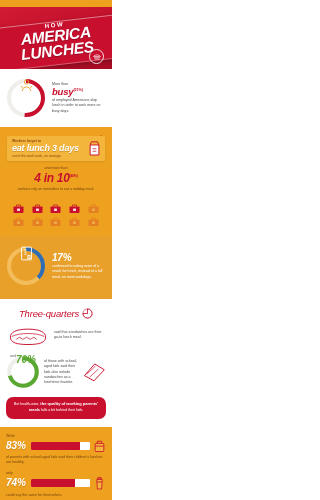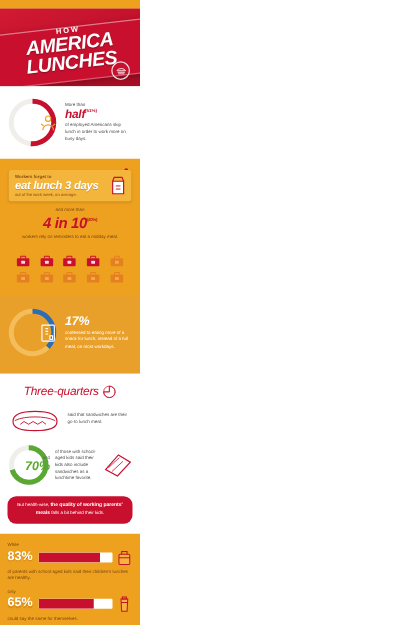--- a/index.html
+++ b/index.html
@@ -61,22 +61,22 @@
   .sec { position:relative; width:100%; }
   .sec-white { background:#ffffff; }
   .sec-orange { background:#eda11e; }
   .sec-orange2 { background:#e8a02a; }
 
   
   .stat-row { display:flex; align-items:center; padding:8px 6px 8px 5px; gap:5px; }
   .donut { position:relative; flex:0 0 auto; }
   .donut svg { display:block; }
   .donut-ctr {
-    position:absolute; inset:0; display:flex; align-items:flex-end; justify-content:center;
-    flex-direction:column;
+    position:absolute; inset:0; display:flex; align-items:flex-start; justify-content:center;
+    flex-direction:row;
   }
   .donut-ctr svg { width:17px; height:17px; }
 
   .stat-txt { flex:1; min-width:0; }
   .t-small { font-size:3.6px; line-height:1.42; color:#4a4a4a; }
   .t-big {
     font-size:9.5px; font-weight:bold; font-style:italic; line-height:1;
     color:#c8102e; letter-spacing:-0.2px;
   }
   .t-big .sup { font-size:3.6px; font-style:normal; font-weight:bold; vertical-align:super; letter-spacing:0; }
@@ -145,21 +145,21 @@
     text-align:center; color:#fff; font-size:3.6px; line-height:1.45;
   }
   .banner b { font-size:4px; }
 
   
   .bars { padding:7px 6px 8px; }
   .bar-block { margin-bottom:6px; }
   .bar-kicker { font-size:3.6px; color:#7a4410; margin-bottom:0.5px; }
   .bar-line { display:flex; align-items:center; gap:3px; }
   .bar-pct {
-    font-size:10px; font-weight:bold; color:#ffffff;
+    font-size:10px; font-weight:bold; font-style:italic; color:#ffffff;
     line-height:1; flex:0 0 auto; width:22px;
     text-shadow:0 1px 1px rgba(140,70,10,.3);
   }
   .bar-track {
     flex:1; height:8px; background:#ffffff; border-radius:1px; overflow:hidden;
     position:relative;
   }
   .bar-fill { height:100%; background:#c8102e; }
   .bar-icon { flex:0 0 auto; width:13px; height:15px; }
   .bar-cap { font-size:3.6px; color:#7a4410; line-height:1.4; margin-top:2px; }
@@ -197,21 +197,21 @@
         <div class="donut-ctr">
           <svg viewBox="0 0 24 24" fill="none" stroke="#e8a02a" stroke-width="1.3">
             <circle cx="12" cy="7" r="3"></circle>
             <path d="M6 20c0-3.3 2.7-6 6-6s6 2.7 6 6"></path>
             <path d="M4 13l3 2M20 13l-3 2"></path>
           </svg>
         </div>
       </div>
       <div class="stat-txt">
         <div class="t-small">More than</div>
-        <div class="t-big"><span>half</span><span class="sup">(51%)</span></div>
+        <div class="t-big"><span>busy</span><span class="sup">(51%)</span></div>
         <div class="t-body">of employed  Americans skip lunch in order to work more on busy days.</div>
       </div>
     </div>
   </div>
 
   <div class="sec sec-orange">
     <div class="days-wrap">
       <div class="dot-cluster">
         <svg viewBox="0 0 24 16" width="12" height="8">
           <circle cx="18" cy="4" r="3" fill="#c8102e"></circle>
@@ -387,21 +387,21 @@
                 <rect x="4" y="10" width="16" height="15" rx="1.5" fill="#f3b53c"></rect>
                 <path d="M8 10V6h8v4"></path>
                 <path d="M4 15h16"></path>
               </svg></div>
           </div>
           <div class="bar-cap">of parents with school-aged kids said their children's lunches are healthy.</div>
         </div>
         <div class="bar-block">
           <div class="bar-kicker">only</div>
           <div class="bar-line">
-            <div class="bar-pct">65%</div>
+            <div class="bar-pct">74%</div>
             <div class="bar-track">
               <div class="bar-fill" style="width: 74%;"></div>
             </div>
             <div class="bar-icon"><svg viewBox="0 0 24 28" fill="none" stroke="#c8102e" stroke-width="1.5">
                 <path d="M7 6h10l-1 18H8z" fill="#f3b53c"></path>
                 <path d="M7 11h10M9 3h6v3H9z"></path>
               </svg></div>
           </div>
           <div class="bar-cap">could say the same for themselves.</div>
         </div>

